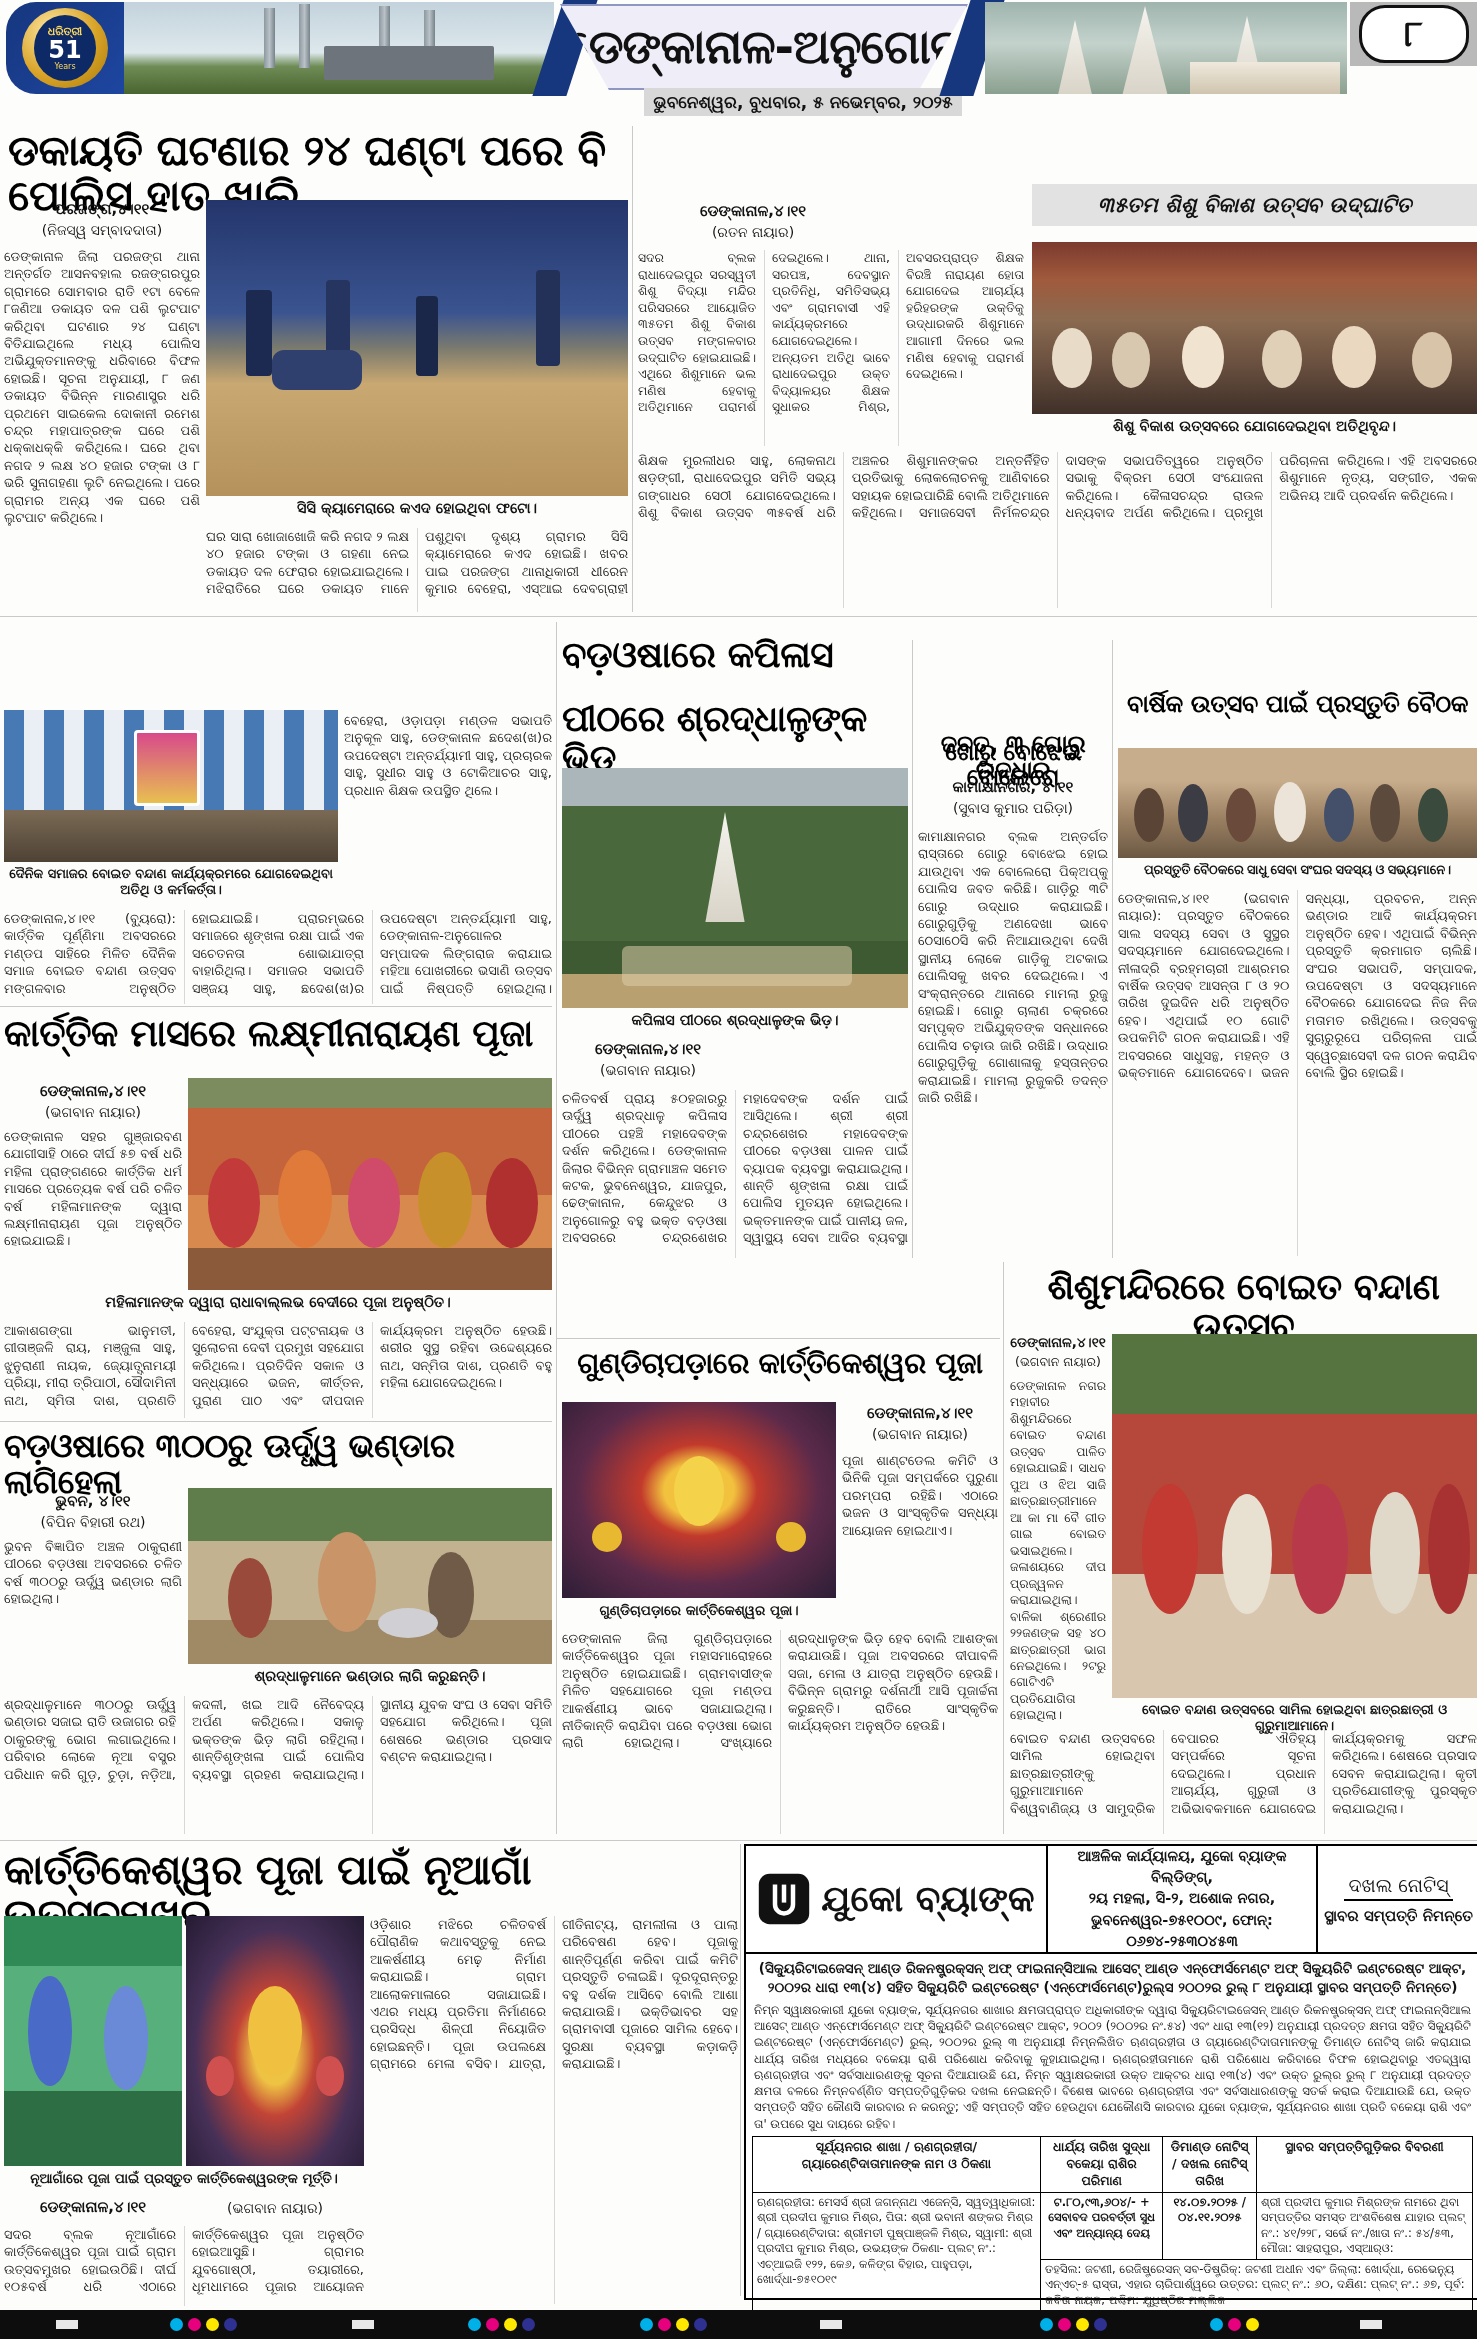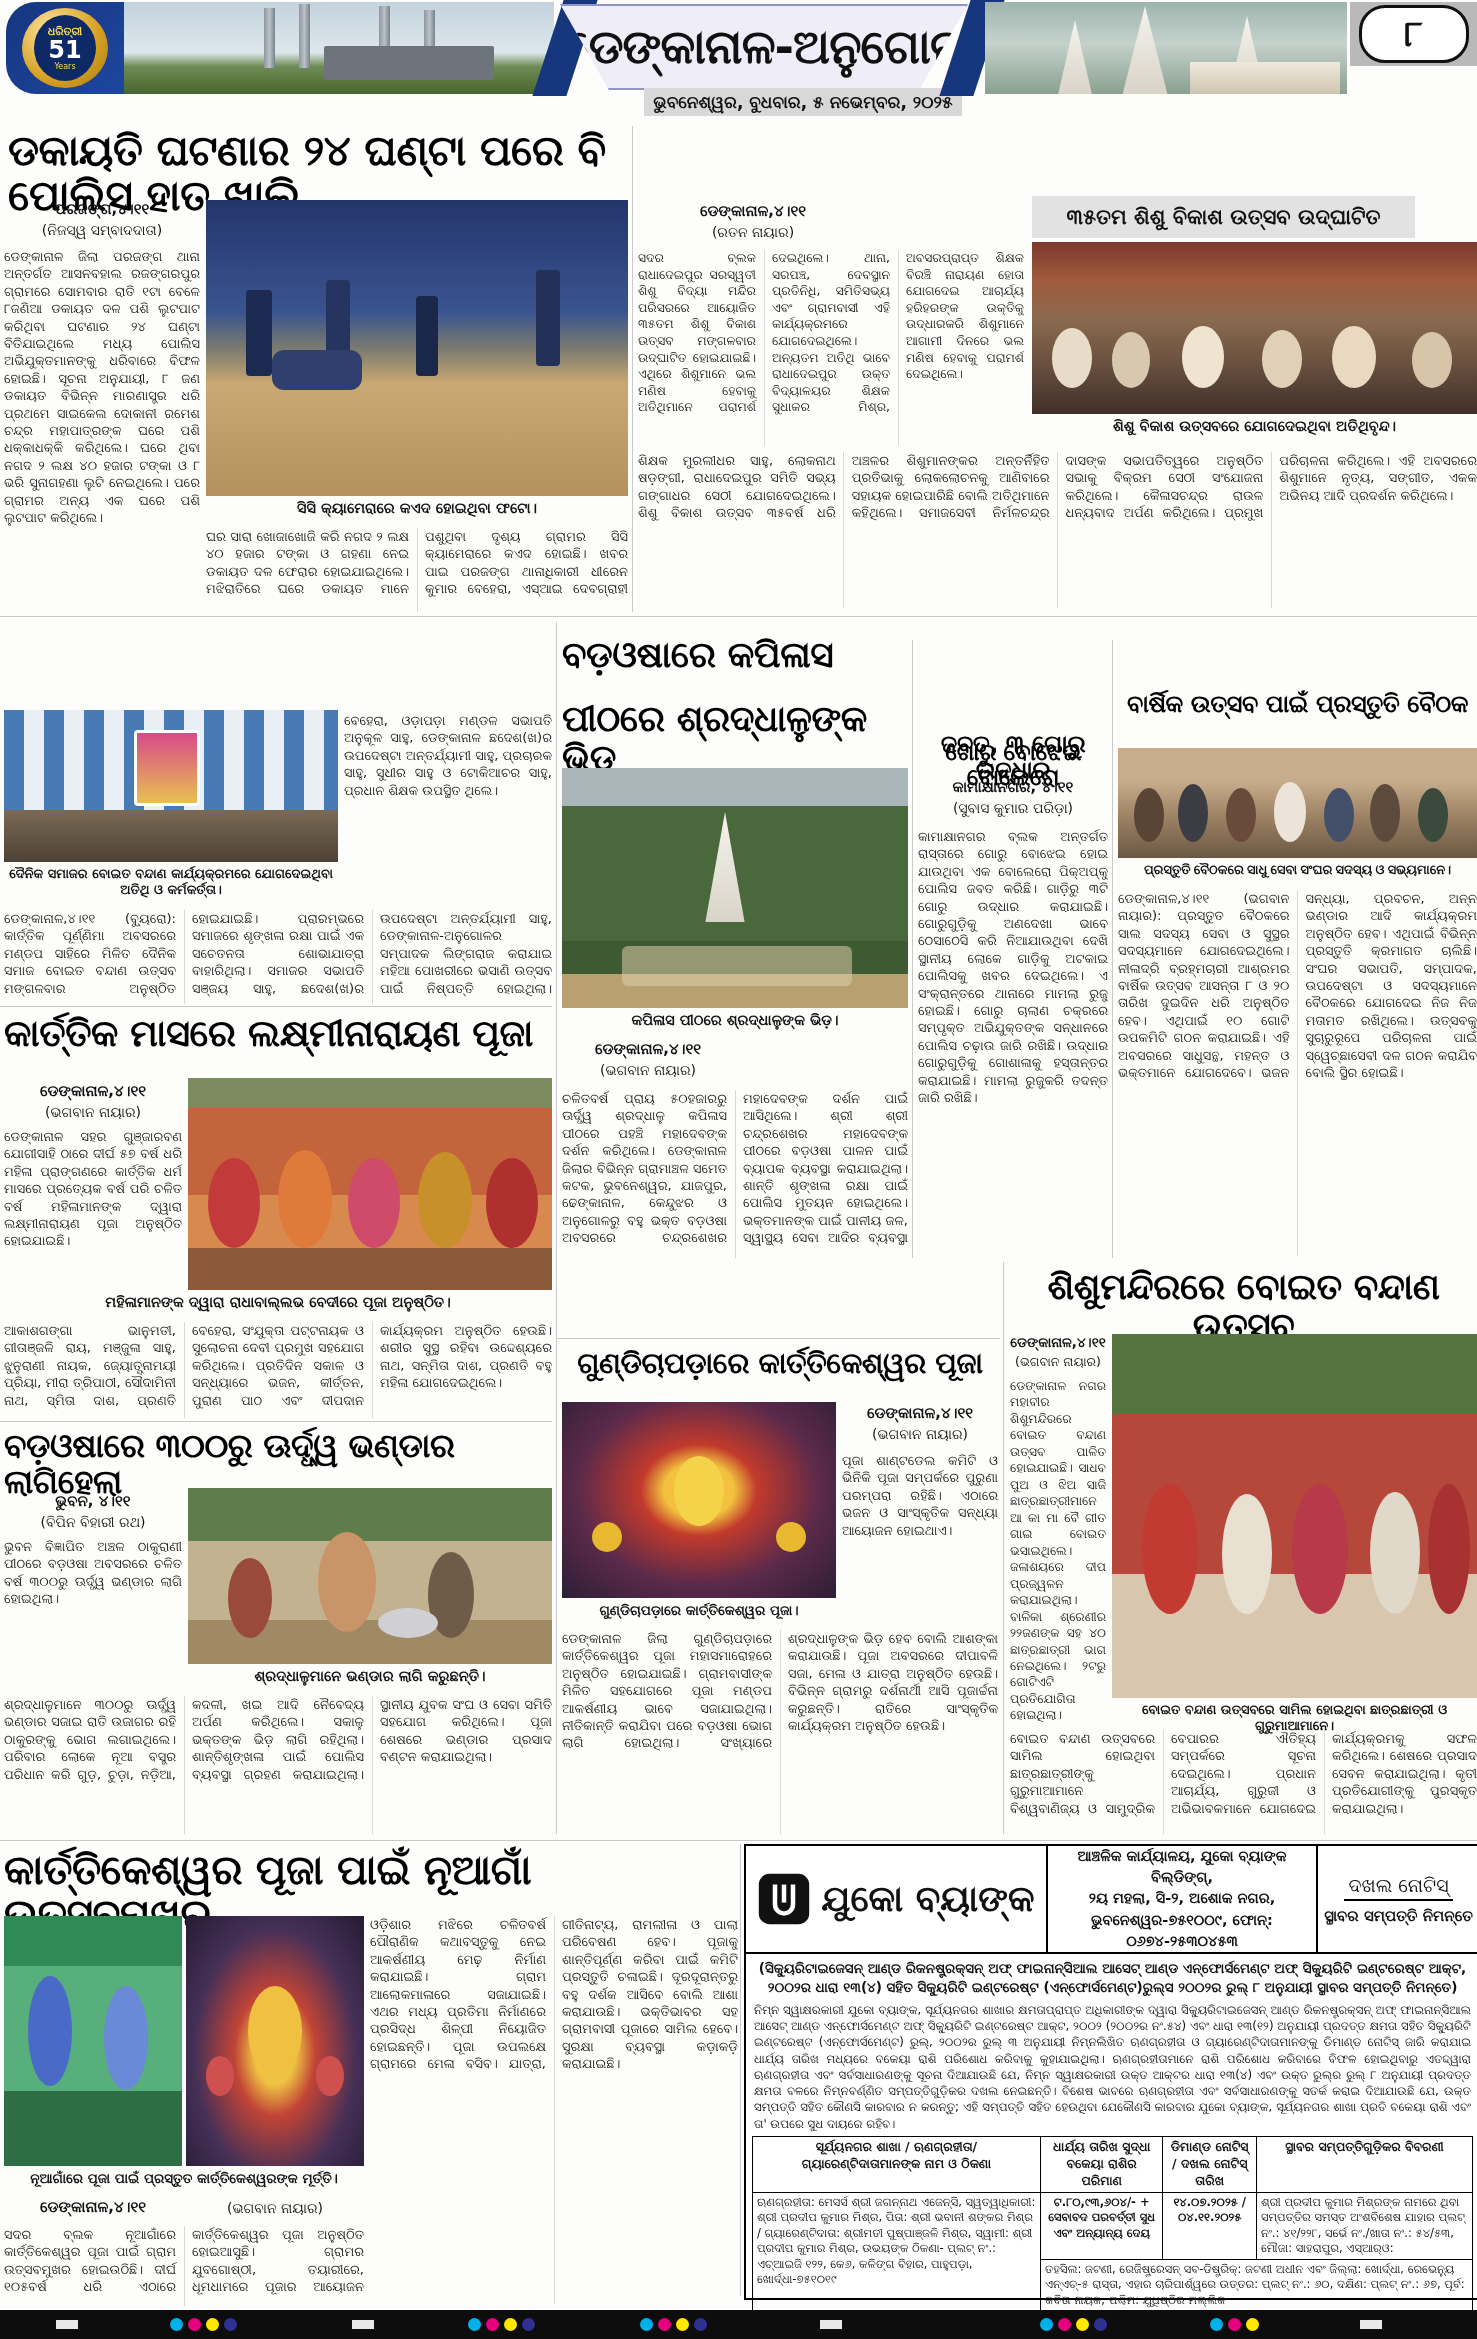--- a/index.html
+++ b/index.html
@@ -132,21 +132,21 @@
     <div class="fig" style="left:210px;top:96px;width:22px;height:80px;background:#1a2748;"></div>
     <div class="fig" style="left:330px;top:70px;width:24px;height:96px;background:#233158;"></div>
     <div class="fig" style="left:66px;top:150px;width:90px;height:40px;background:#30406e;border-radius:12px;"></div>
   </div>
   <div class="abs caption" style="left:206px;top:500px;width:422px;">ସିସି କ୍ୟାମେରାରେ କଏଦ ହୋଇଥିବା ଫଟୋ।</div>
   <div class="abs bodytxt" style="left:4px;top:248px;width:196px;height:358px;">ଡେଙ୍କାନାଳ ଜିଲା ପରଜଙ୍ଗ ଥାନା ଅନ୍ତର୍ଗତ ଆସନବହାଲ ରଜଙ୍ଗରପୁର ଗ୍ରାମରେ ସୋମବାର ରାତି ୧ଟା ବେଳେ ୮ଜଣିଆ ଡକାୟତ ଦଳ ପଶି ଲୁଟପାଟ କରିଥିବା ଘଟଣାର ୨୪ ଘଣ୍ଟା ବିତିଯାଇଥିଲେ ମଧ୍ୟ ପୋଲିସ ଅଭିଯୁକ୍ତମାନଙ୍କୁ ଧରିବାରେ ବିଫଳ ହୋଇଛି। ସୂଚନା ଅନୁଯାୟୀ, ୮ ଜଣ ଡକାୟତ ବିଭିନ୍ନ ମାରଣାସ୍ତ୍ର ଧରି ପ୍ରଥମେ ସାଇକେଲ ଦୋକାନୀ ରମେଶ ଚନ୍ଦ୍ର ମହାପାତ୍ରଙ୍କ ଘରେ ପଶି ଧକ୍କାଧକ୍କି କରିଥିଲେ। ଘରେ ଥିବା ନଗଦ ୨ ଲକ୍ଷ ୪୦ ହଜାର ଟଙ୍କା ଓ ୮ ଭରି ସୁନାଗହଣା ଲୁଟି ନେଇଥିଲେ। ପରେ ଗ୍ରାମର ଅନ୍ୟ ଏକ ଘରେ ପଶି ଲୁଟପାଟ କରିଥିଲେ।</div>
   <div class="abs bodytxt" style="left:206px;top:528px;width:422px;height:84px;column-count:2;">ଘର ସାରା ଖୋଜାଖୋଜି କରି ନଗଦ ୨ ଲକ୍ଷ ୪୦ ହଜାର ଟଙ୍କା ଓ ଗହଣା ନେଇ ଡକାୟତ ଦଳ ଫେରାର ହୋଇଯାଇଥିଲେ। ମଝିରାତିରେ ଘରେ ଡକାୟତ ମାନେ ପଶୁଥିବା ଦୃଶ୍ୟ ଗ୍ରାମର ସିସି କ୍ୟାମେରାରେ କଏଦ ହୋଇଛି। ଖବର ପାଇ ପରଜଙ୍ଗ ଥାନାଧିକାରୀ ଧୀରେନ କୁମାର ବେହେରା, ଏସ୍‌ଆଇ ଦେବଗ୍ରାହୀ ମହାନ୍ତି, ଜିଲା ସାଇଣ୍ଟିଫିକ ଟିମ୍ ଓ ସନ୍ଧାନୀ କୁକୁର ସହାୟତାରେ ତଦନ୍ତ ଆରମ୍ଭ କରିଛନ୍ତି। ଗଗନ ଏବଂ ଅଞ୍ଚଳବାସୀ ପୋଲିସର ନିଷ୍କ୍ରିୟତାକୁ ନେଇ ଅସନ୍ତୋଷ ପ୍ରକାଶ କରିଛନ୍ତି। ପୋଲିସ ମାମଲା ରୁଜୁକରି ତଦନ୍ତ ଜାରି ରଖିଛି।</div>
 
   <div class="abs dl" style="left:648px;top:202px;width:210px;">ଡେଙ୍କାନାଳ,୪।୧୧</div>
   <div class="abs by" style="left:648px;top:224px;width:210px;">(ରତନ ନାୟାର)</div>
-  <div class="abs subheadbox" style="left:1032px;top:196px;width:383px;height:42px;">
+  <div class="abs subheadbox" style="left:1032px;top:184px;width:445px;height:42px;font-style:italic;">
     <span>୩୫ତମ ଶିଶୁ ବିକାଶ ଉତ୍ସବ ଉଦ୍‌ଘାଟିତ</span>
   </div>
   <div class="abs photo ph-fest" style="left:1032px;top:242px;width:445px;height:172px;">
     <div class="blob" style="left:20px;top:86px;width:40px;height:60px;background:#e8dcc8;"></div>
     <div class="blob" style="left:80px;top:90px;width:38px;height:56px;background:#d8c8b0;"></div>
     <div class="blob" style="left:150px;top:84px;width:42px;height:62px;background:#f0e4d0;"></div>
     <div class="blob" style="left:230px;top:88px;width:40px;height:58px;background:#e0d0b8;"></div>
     <div class="blob" style="left:300px;top:84px;width:44px;height:62px;background:#ead8c0;"></div>
     <div class="blob" style="left:380px;top:90px;width:40px;height:56px;background:#d8c4a8;"></div>
   </div>

